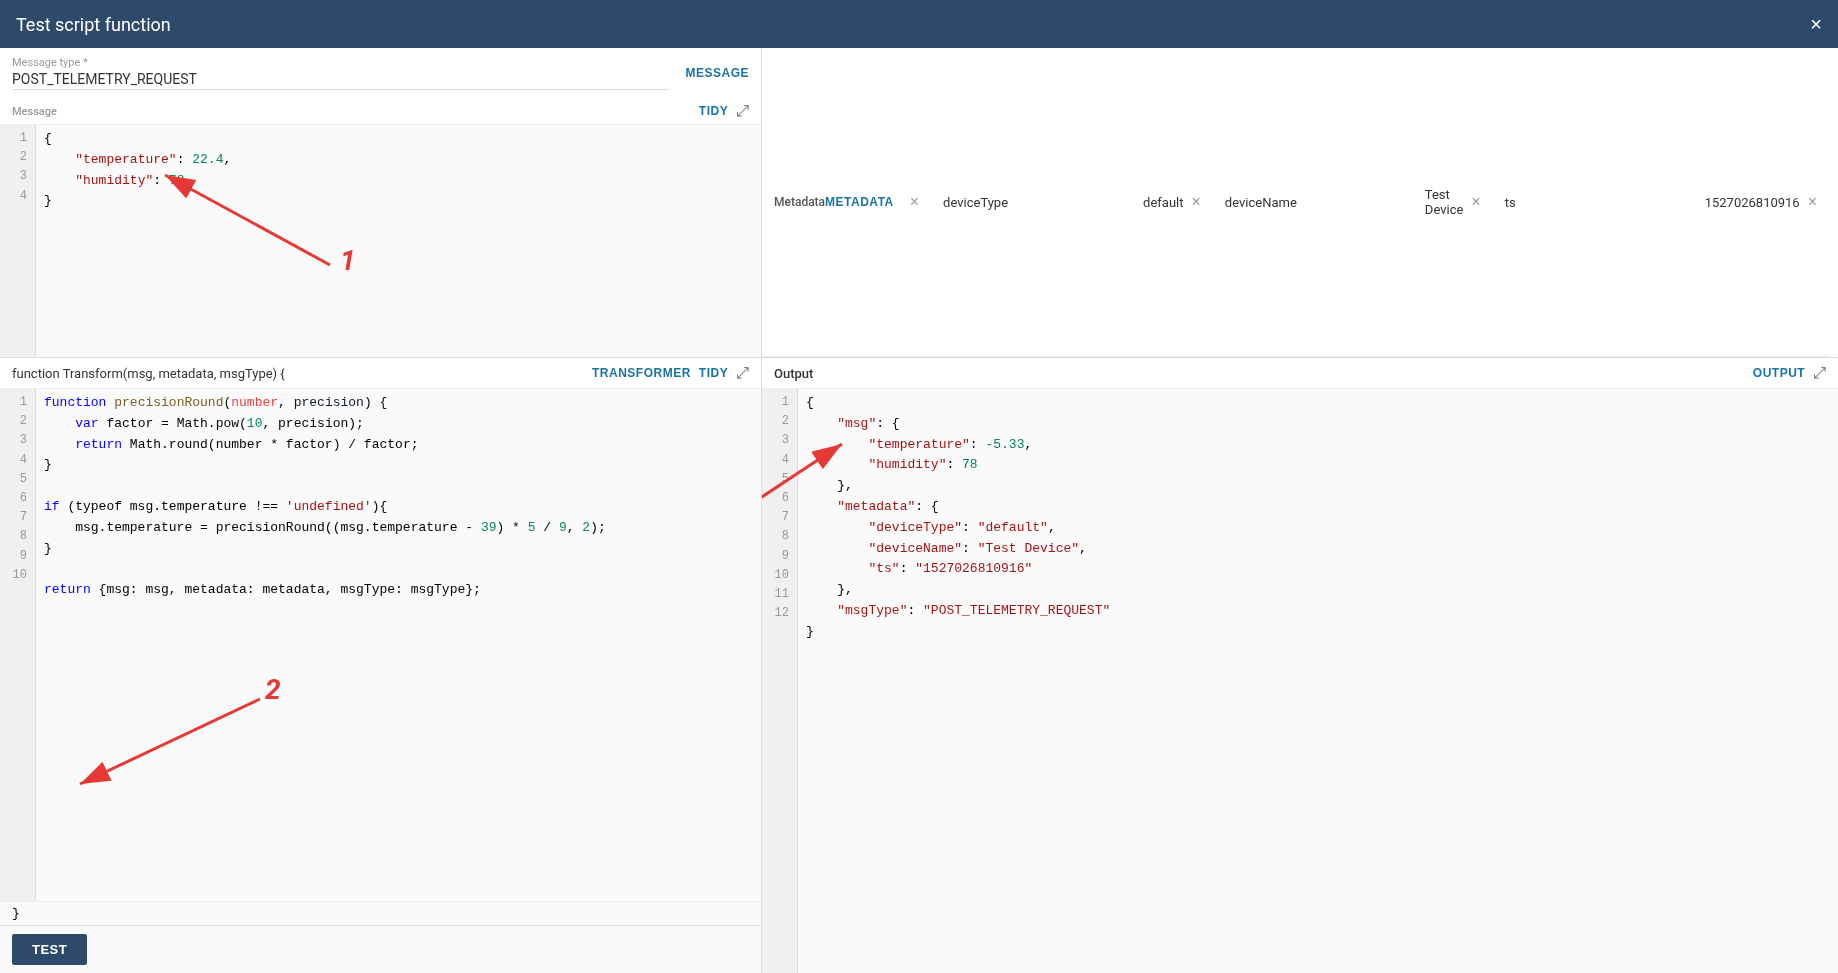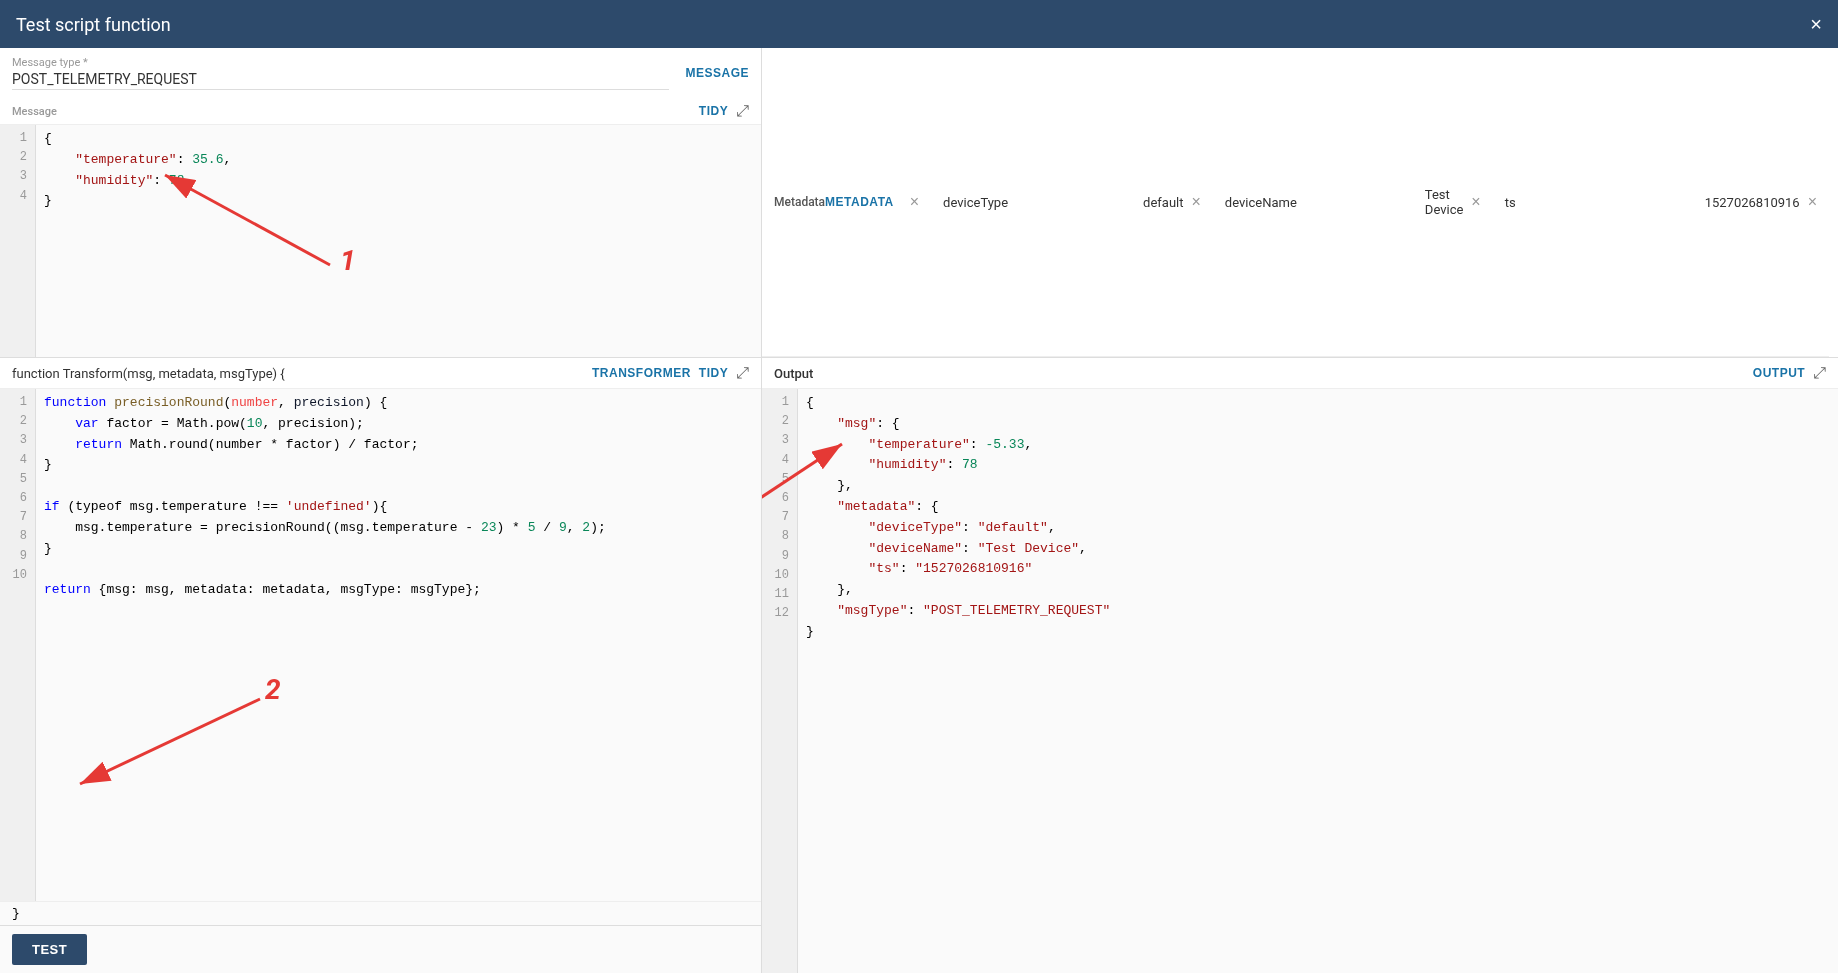--- a/index.html
+++ b/index.html
@@ -410,21 +410,21 @@
           <div class="panel-actions">
             <button class="action-btn">TIDY</button>
             <button class="expand-btn">⤢</button>
           </div>
         </div>
 
         <div class="code-area">
           <div class="code-editor">
             <div class="line-numbers">1<br>2<br>3<br>4</div>
             <div class="code-content"><span>{</span>
-    <span class="str">"temperature"</span>: <span class="num">35.6</span>,
+    <span class="str">"temperature"</span>: <span class="num">22.4</span>,
     <span class="str">"humidity"</span>: <span class="num">78</span>
 <span>}</span></div>
           </div>
 
           <svg class="annotation-layer" xmlns="http://www.w3.org/2000/svg" style="position:absolute;top:0;left:0;width:100%;height:100%;pointer-events:none;">
             <defs>
               <marker id="arrow1" markerWidth="10" markerHeight="7" refX="10" refY="3.5" orient="auto">
                 <polygon points="0 0, 10 3.5, 0 7" fill="#e53935"></polygon>
               </marker>
             </defs>
@@ -479,21 +479,21 @@
 
         <div class="code-area" style="flex:1;">
           <div class="code-editor" style="height:100%;">
             <div class="line-numbers">1<br>2<br>3<br>4<br>5<br>6<br>7<br>8<br>9<br>10</div>
             <div class="code-content"><span class="fn-kw">function</span> <span class="fn-name">precisionRound</span>(<span style="color:#ef4444">number</span>, <span style="color:#0f172a">precision</span>) {
     <span class="fn-kw">var</span> factor = Math.pow(<span class="num">10</span>, precision);
     <span class="fn-kw">return</span> Math.round(number * factor) / factor;
 }
 
 <span class="fn-kw">if</span> (typeof msg.temperature !== <span class="str">'undefined'</span>){
-    msg.temperature = precisionRound((msg.temperature - <span class="num">23</span>) * <span class="num">5</span> / <span class="num">9</span>, <span class="num">2</span>);
+    msg.temperature = precisionRound((msg.temperature - <span class="num">39</span>) * <span class="num">5</span> / <span class="num">9</span>, <span class="num">2</span>);
 }
 
 <span class="fn-kw">return</span> {msg: msg, metadata: metadata, msgType: msgType};</div>
           </div>
 
           <svg class="annotation-layer" xmlns="http://www.w3.org/2000/svg" style="position:absolute;top:0;left:0;width:100%;height:100%;pointer-events:none;">
             <defs>
               <marker id="arrow2" markerWidth="10" markerHeight="7" refX="10" refY="3.5" orient="auto">
                 <polygon points="0 0, 10 3.5, 0 7" fill="#e53935"></polygon>
               </marker>

